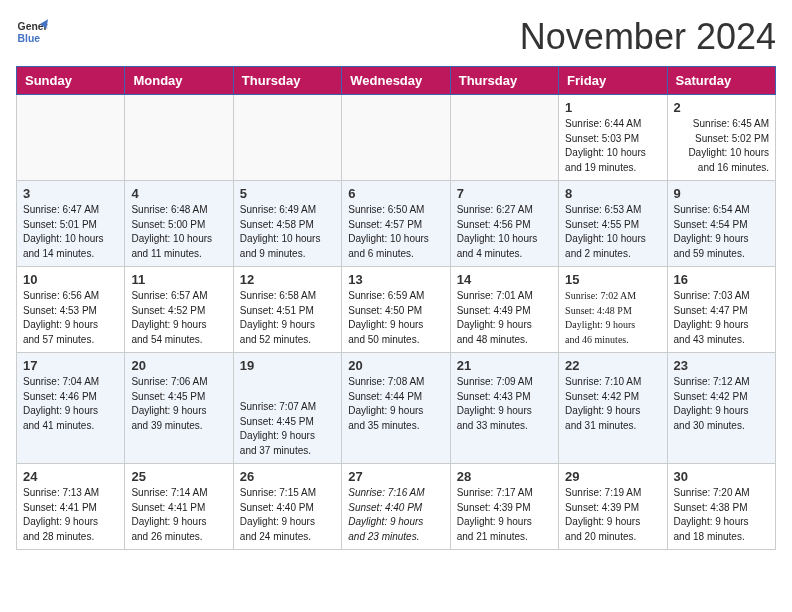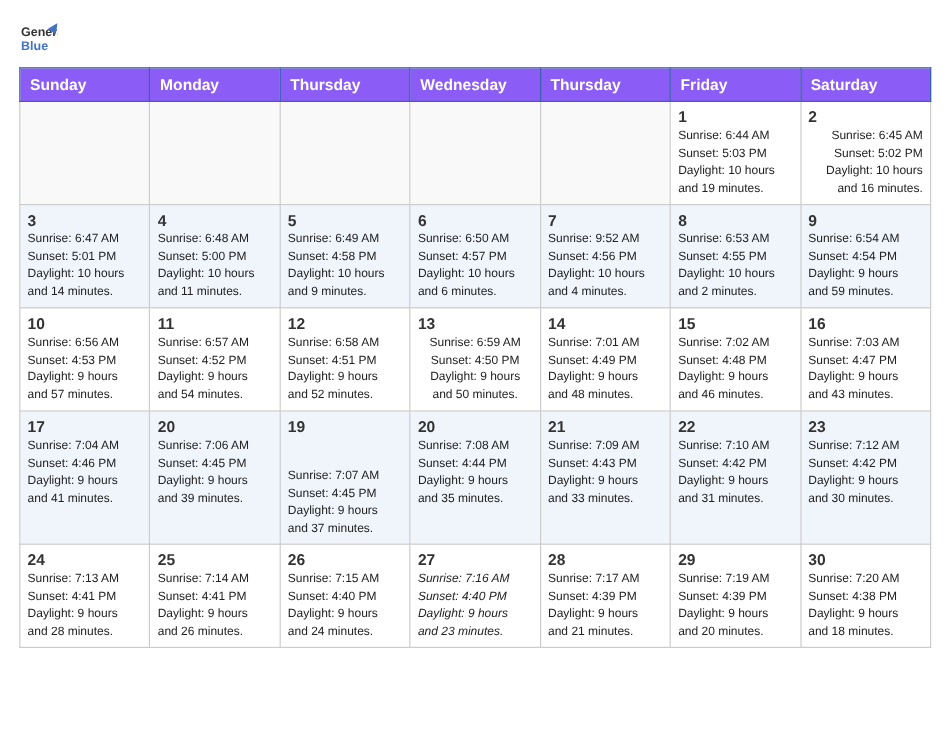--- a/index.html
+++ b/index.html
@@ -36,21 +36,21 @@
     .location {
       font-size: 16px;
       color: #555;
     }
     .calendar {
       width: 100%;
       border-collapse: collapse;
       border: 1px solid #ccc;
     }
     .calendar th {
-      background-color: #8b5cf6;
+      background-color: #be185d;
       color: #fff;
       text-align: left;
       padding: 6px 8px;
       font-size: 13px;
       border: 1px solid #3a62b0;
     }
     .calendar td {
       border: 1px solid #ccc;
       vertical-align: top;
       padding: 5px 6px;
@@ -83,20 +83,21 @@
 
 <div class="header-area">
   <div class="logo">
     <svg class="logo-icon" viewBox="0 0 40 40">
       <text x="2" y="18" font-size="13" font-weight="bold" fill="#333">General</text>
       <text x="2" y="32" font-size="13" font-weight="bold" fill="#4472C4">Blue</text>
       <polygon points="30,10 40,4 38,16" fill="#4472C4"></polygon>
     </svg>
   </div>
   <div class="title-area">
+    <div class="month-title">November 2024</div>
   </div>
 </div>
 
 <table class="calendar">
   <thead>
     <tr id="header-row">
         <th>Sunday</th>
         <th>Monday</th>
         <th>Thursday</th>
         <th>Wednesday</th>
@@ -151,21 +152,21 @@
         </td>
         <td>
           <span class="day-num">6</span>
           <div class="day-info" style="white-space: pre-line;">Sunrise: 6:50 AM
 Sunset: 4:57 PM
 Daylight: 10 hours
 and 6 minutes.</div>
         </td>
         <td>
           <span class="day-num">7</span>
-          <div class="day-info" style="white-space: pre-line;">Sunrise: 9:52 AM
+          <div class="day-info" style="white-space: pre-line;">Sunrise: 6:27 AM
 Sunset: 4:56 PM
 Daylight: 10 hours
 and 4 minutes.</div>
         </td>
         <td>
           <span class="day-num">8</span>
           <div class="day-info" style="white-space: pre-line;">Sunrise: 6:53 AM
 Sunset: 4:55 PM
 Daylight: 10 hours
 and 2 minutes.</div>
@@ -195,35 +196,35 @@
         </td>
         <td>
           <span class="day-num">12</span>
           <div class="day-info" style="white-space: pre-line;">Sunrise: 6:58 AM
 Sunset: 4:51 PM
 Daylight: 9 hours
 and 52 minutes.</div>
         </td>
         <td>
           <span class="day-num">13</span>
-          <div class="day-info" style="white-space: pre-line; text-align: center;">Sunrise: 6:59 AM
+          <div class="day-info" style="white-space: pre-line;">Sunrise: 6:59 AM
 Sunset: 4:50 PM
 Daylight: 9 hours
 and 50 minutes.</div>
         </td>
         <td>
           <span class="day-num">14</span>
           <div class="day-info" style="white-space: pre-line;">Sunrise: 7:01 AM
 Sunset: 4:49 PM
 Daylight: 9 hours
 and 48 minutes.</div>
         </td>
         <td>
           <span class="day-num">15</span>
-          <div class="day-info" style="white-space: pre-line;">Sunrise: 7:02 AM
+          <div class="day-info" style="white-space: pre-line; font-family: Liberation Serif, serif;">Sunrise: 7:02 AM
 Sunset: 4:48 PM
 Daylight: 9 hours
 and 46 minutes.</div>
         </td>
         <td>
           <span class="day-num">16</span>
           <div class="day-info" style="white-space: pre-line;">Sunrise: 7:03 AM
 Sunset: 4:47 PM
 Daylight: 9 hours
 and 43 minutes.</div>

